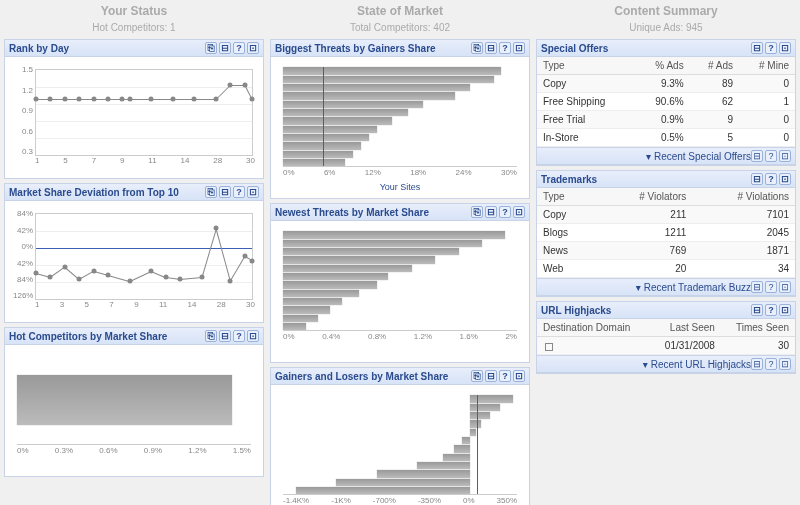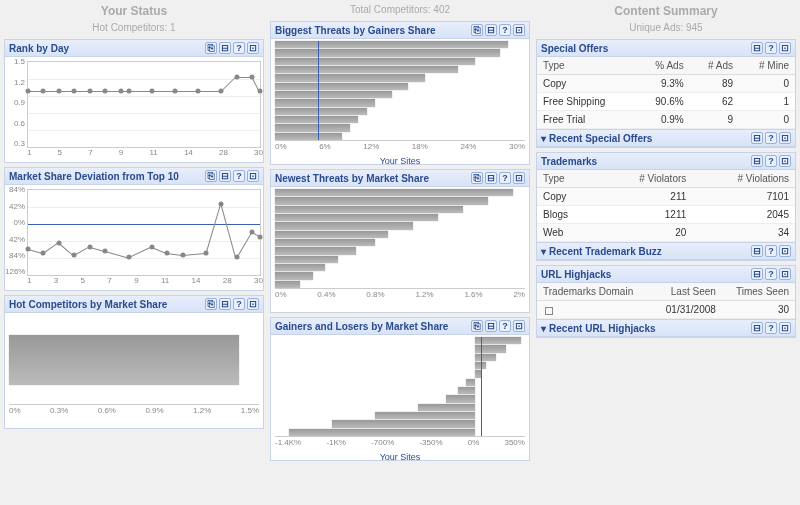--- a/index.html
+++ b/index.html
@@ -44,21 +44,22 @@
     align-items: center;
     background: linear-gradient(#e8eefb, #d7e3f7);
     border-bottom: 1px solid #c8d3e8;
     padding: 2px 4px;
     color: #2a4b8d;
     font-weight: bold;
     font-size: 10px;
   }
   .panel-subheader {
     border-top: 1px solid #c8d3e8;
-    font-weight: bold;
+    font-weight: normal;
+    justify-content: flex-end;
   }
   .panel-subheader .arrow {
     color:#2a4b8d;
     margin-right:3px;
     font-size:10px;
   }
   .panel-icons {
     display: flex;
     gap: 2px;
   }
@@ -69,21 +70,21 @@
     text-align: center;
     border: 1px solid #9ab2d9;
     background: #eaf0fb;
     color: #2a4b8d;
     font-size: 9px;
     cursor: pointer;
     border-radius: 2px;
   }
   .panel-body {
     background: #fff;
-    padding: 0;
+    padding: 8px;
   }
   .panel-body.nopad { padding: 0; }
   table.data {
     width: 100%;
     border-collapse: collapse;
     font-size: 10px;
   }
   table.data th {
     text-align: right;
     font-weight: normal;
@@ -383,20 +384,21 @@
               <span>0.9%</span>
               <span>1.2%</span>
               <span>1.5%</span>
             </div>
           </div>
       </div>
     </div>
   </div>
 
   <div class="col">
+    <div class="col-header">State of Market</div>
     <div class="col-sub">Total Competitors: 402</div>
 
     <div class="panel">
       <div class="panel-header">
         <span>Biggest Threats by Gainers Share</span>
         <span class="panel-icons">
           <span class="ibtn">⎘</span>
           <span class="ibtn">⊟</span>
           <span class="ibtn">?</span>
           <span class="ibtn">⊡</span>
@@ -616,20 +618,26 @@
                 <td>90.6%</td>
                 <td>62</td>
                 <td>1</td>
               </tr>
               <tr>
                 <td>Free Trial</td>
                 <td>0.9%</td>
                 <td>9</td>
                 <td>0</td>
               </tr>
+              <tr>
+                <td>In-Store</td>
+                <td>0.5%</td>
+                <td>5</td>
+                <td>0</td>
+              </tr>
             </tbody>
           </table>
       </div>
       <div class="panel-subheader">
         <span><span class="arrow">▾</span><span>Recent Special Offers</span></span>
         <span class="panel-icons">
           <span class="ibtn">⊟</span>
           <span class="ibtn">?</span>
           <span class="ibtn">⊡</span>
         </span>
@@ -657,20 +665,25 @@
                 <td>Copy</td>
                 <td>211</td>
                 <td>7101</td>
               </tr>
               <tr>
                 <td>Blogs</td>
                 <td>1211</td>
                 <td>2045</td>
               </tr>
               <tr>
+                <td>News</td>
+                <td>769</td>
+                <td>1871</td>
+              </tr>
+              <tr>
                 <td>Web</td>
                 <td>20</td>
                 <td>34</td>
               </tr>
             </tbody>
           </table>
       </div>
       <div class="panel-subheader">
         <span><span class="arrow">▾</span><span>Recent Trademark Buzz</span></span>
         <span class="panel-icons">
@@ -687,21 +700,21 @@
         <span class="panel-icons">
           <span class="ibtn">⊟</span>
           <span class="ibtn">?</span>
           <span class="ibtn">⊡</span>
         </span>
       </div>
       <div class="panel-body nopad">
         <table class="data" id="tbl-highjacks">
             <tbody>
               <tr>
-                <th>Trademarks Domain</th>
+                <th>Destination Domain</th>
                 <th>Last Seen</th>
                 <th>Times Seen</th>
               </tr>
               <tr>
                 <td><span class="ext-icon"></span></td>
                 <td>01/31/2008</td>
                 <td>30</td>
               </tr>
             </tbody>
           </table>

